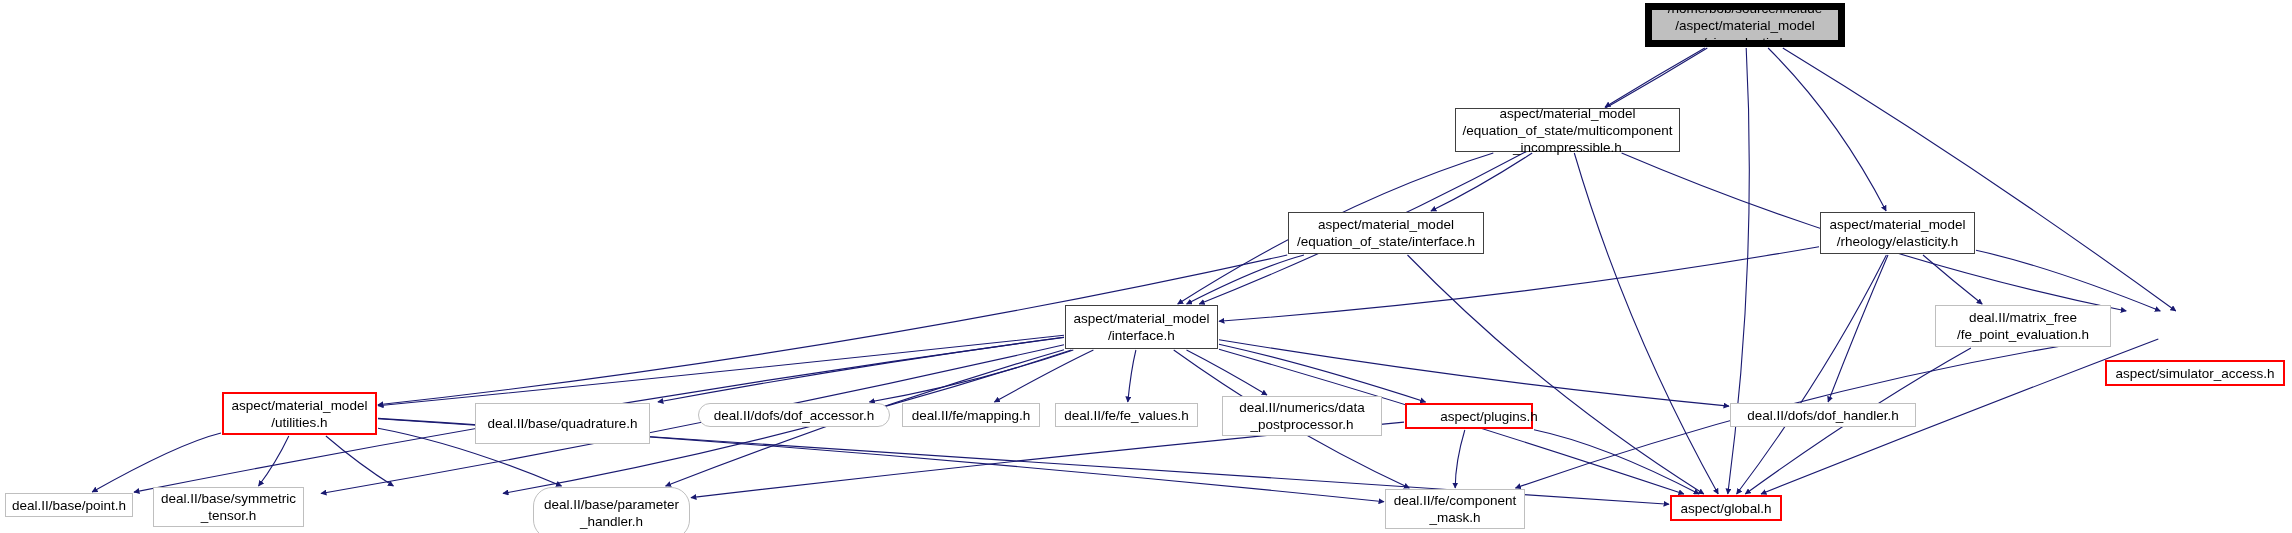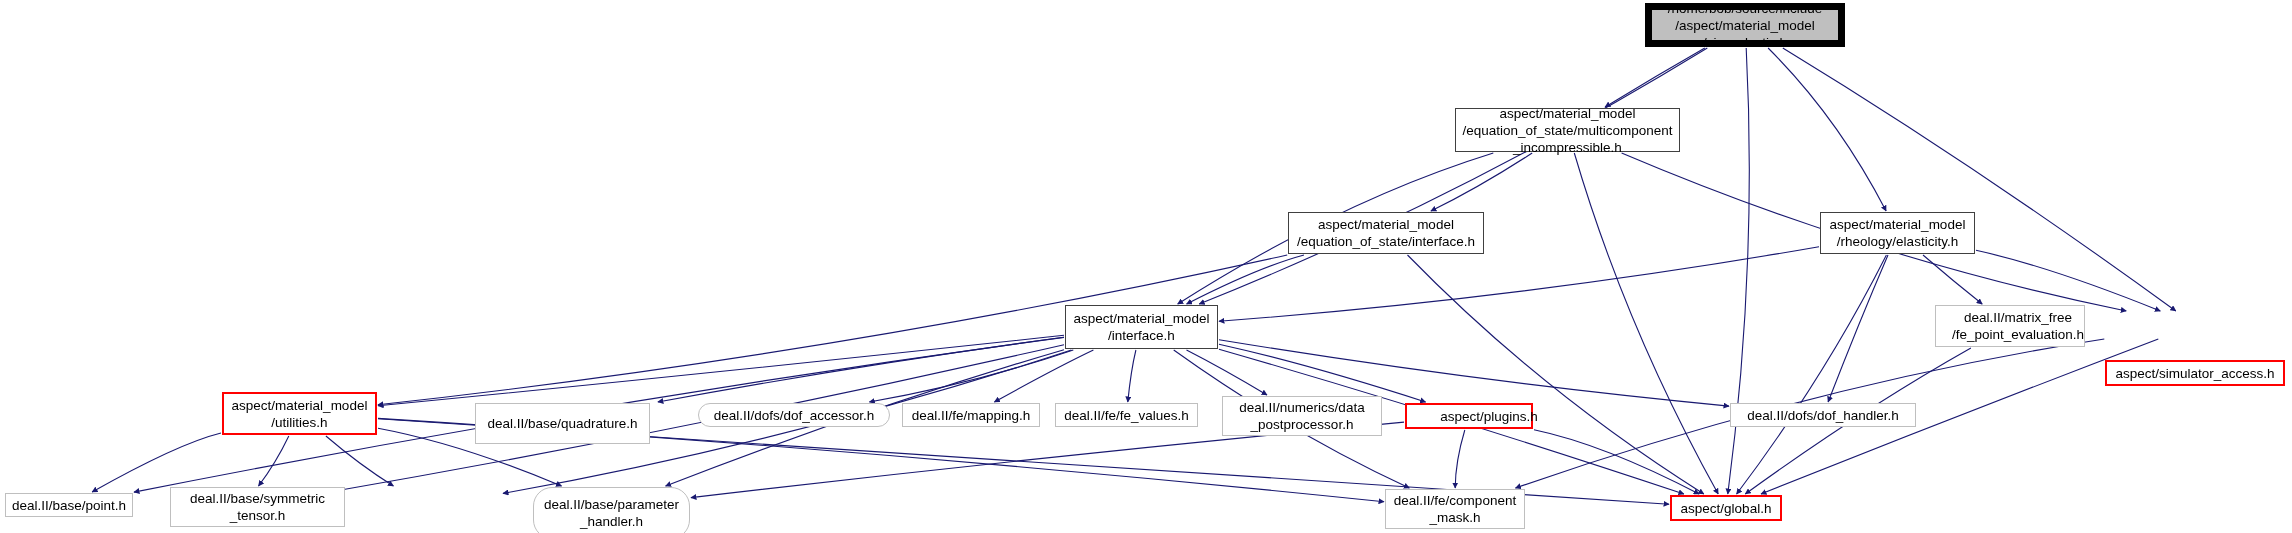--- a/index.html
+++ b/index.html
@@ -108,34 +108,34 @@
 /viscoelastic.h</span></div>
     <div class="node dark" style="left: 1455px; top: 108px; width: 225px; height: 44px;"><span>aspect/material_model
 /equation_of_state/multicomponent
 _incompressible.h</span></div>
     <div class="node dark" style="left: 1288px; top: 212px; width: 196px; height: 42px;"><span>aspect/material_model
 /equation_of_state/interface.h</span></div>
     <div class="node dark" style="left: 1820px; top: 212px; width: 155px; height: 42px;"><span>aspect/material_model
 /rheology/elasticity.h</span></div>
     <div class="node dark" style="left: 1065px; top: 305px; width: 153px; height: 44px;"><span>aspect/material_model
 /interface.h</span></div>
-    <div class="node" style="left: 1935px; top: 305px; width: 150px; height: 42px; justify-content: flex-end;"><span>deal.II/matrix_free
+    <div class="node" style="left: 1935px; top: 305px; width: 176px; height: 42px;"><span>deal.II/matrix_free
 /fe_point_evaluation.h</span></div>
     <div class="node red" style="left: 2105px; top: 312px; width: 180px; height: 26px; margin-top: 48px;"><span>aspect/simulator_access.h</span></div>
     <div class="node red" style="left: 222px; top: 392px; width: 155px; height: 43px;"><span>aspect/material_model
 /utilities.h</span></div>
     <div class="node" style="left: 475px; top: 403px; width: 175px; height: 41px;"><span>deal.II/base/quadrature.h</span></div>
     <div class="node" style="left: 698px; top: 403px; width: 192px; height: 24px; border-radius: 12px;"><span>deal.II/dofs/dof_accessor.h</span></div>
     <div class="node" style="left: 902px; top: 403px; width: 138px; height: 24px;"><span>deal.II/fe/mapping.h</span></div>
     <div class="node" style="left: 1055px; top: 403px; width: 143px; height: 24px;"><span>deal.II/fe/fe_values.h</span></div>
     <div class="node" style="left: 1222px; top: 396px; width: 160px; height: 40px; justify-content: center;"><span>deal.II/numerics/data
 _postprocessor.h</span></div>
     <div class="node red" style="left: 1405px; top: 403px; width: 128px; height: 26px; padding-left: 40px;"><span>aspect/plugins.h</span></div>
     <div class="node" style="left: 1730px; top: 403px; width: 186px; height: 24px;"><span>deal.II/dofs/dof_handler.h</span></div>
     <div class="node" style="left: 5px; top: 493px; width: 128px; height: 24px;"><span>deal.II/base/point.h</span></div>
-    <div class="node" style="left: 170px; top: 487px; width: 175px; height: 40px;"><span>deal.II/base/symmetric
+    <div class="node" style="left: 153px; top: 487px; width: 151px; height: 40px;"><span>deal.II/base/symmetric
 _tensor.h</span></div>
     <div class="node" style="left: 533px; top: 487px; width: 157px; height: 52px; border-radius: 19px;"><span>deal.II/base/parameter
 _handler.h</span></div>
     <div class="node" style="left: 1385px; top: 489px; width: 140px; height: 40px;"><span>deal.II/fe/component
 _mask.h</span></div>
     <div class="node red" style="left: 1670px; top: 495px; width: 112px; height: 26px;"><span>aspect/global.h</span></div>
   </div>
 
 </body></html>

